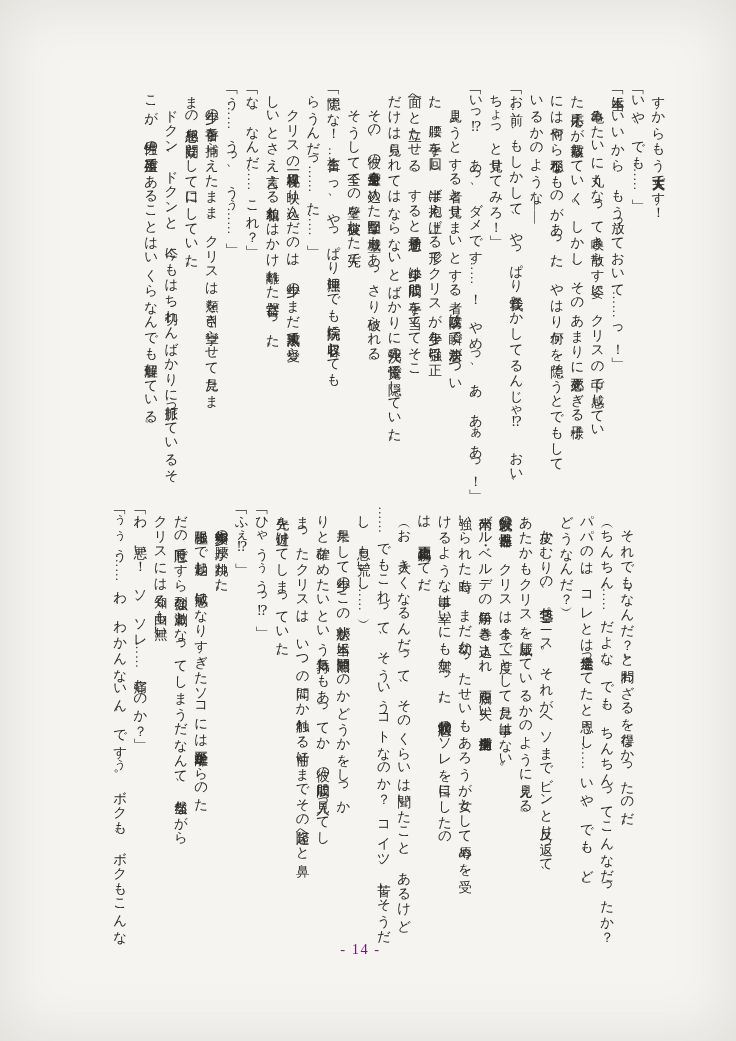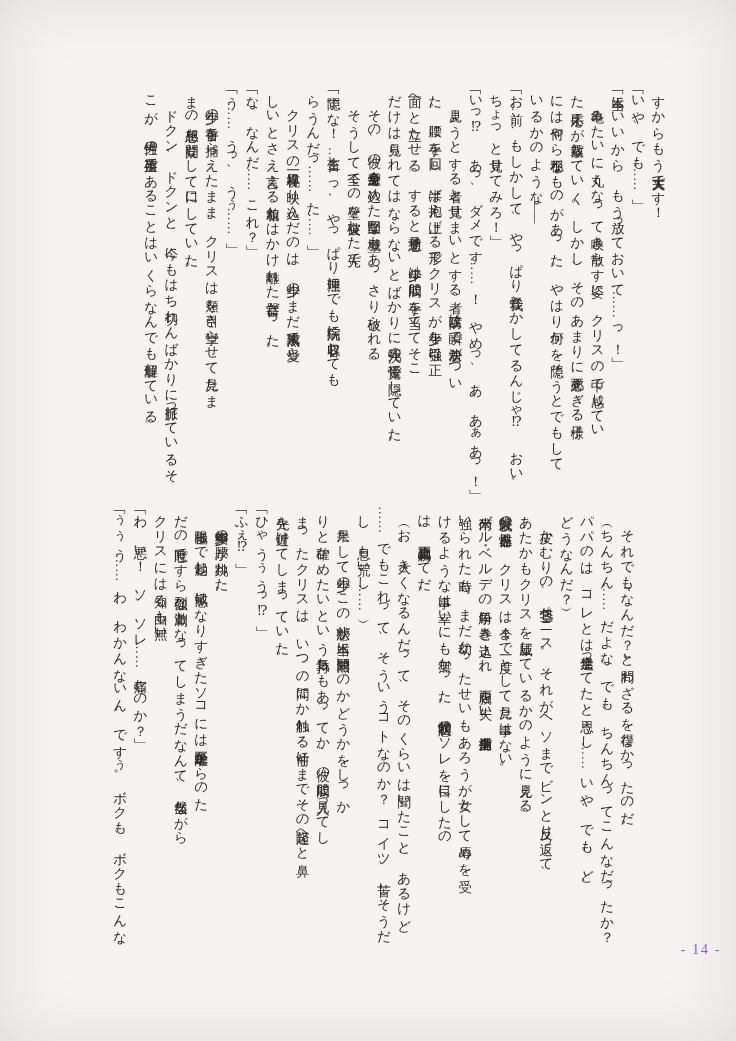--- a/index.html
+++ b/index.html
@@ -29,24 +29,24 @@
     line-height: 20.3px;
     white-space: pre;
     text-align: left;
   }
   .block-top    { top: 86px;  right: 68px; height: 420px; }
   .block-bottom { top: 506px; right: 99px; height: 408px; }
   .page-number {
     position: absolute;
     top: 941px; left: 0;
     width: 721px;
-    text-align: right;
+    text-align: center;
     font-size: 14.5px;
     letter-spacing: 1.5px;
-    color: #8b5cf6;
+    color: #701a75;
   }
 </style>
 </head>
 <body>
 
 <div class="page" style="background: rgb(245, 244, 241); color: rgb(45, 43, 40);">
   <div class="block block-top" id="top-block">
       <p>すからもう大丈夫です！</p>
       <p>「いや、でも……」</p>
       <p>「本当にいいから、もう放っておいて……っ！」</p>

